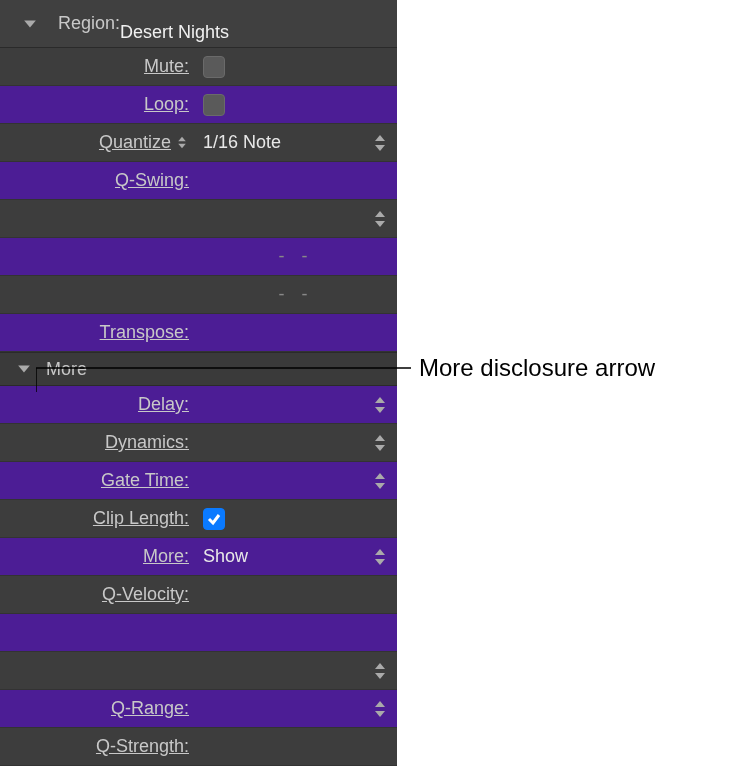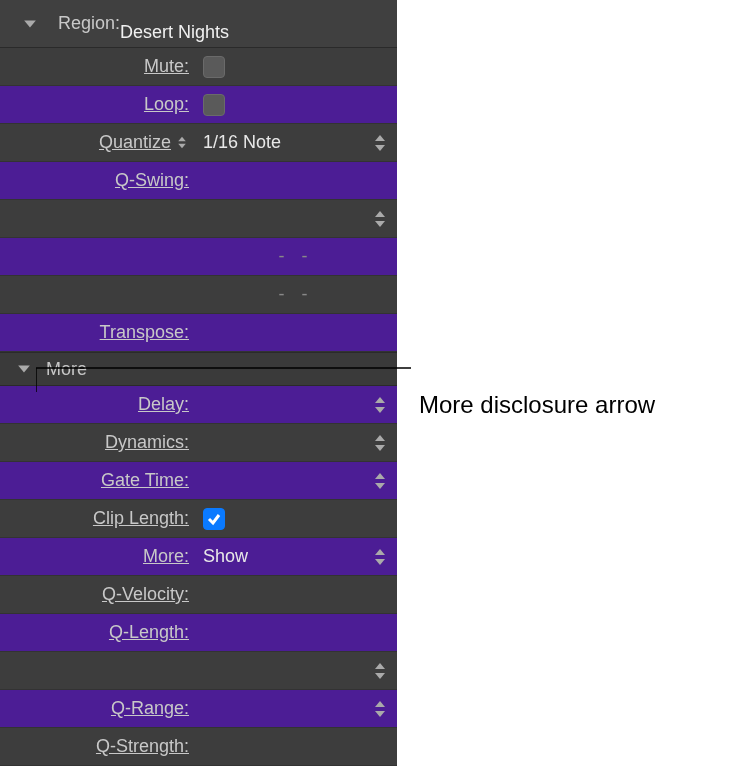--- a/index.html
+++ b/index.html
@@ -167,21 +167,20 @@
       left: 0;
       top: 0;
     }
     .annotation-text {
       position: absolute;
       left: 383px;
       top: -10px;
       font-size: 24px;
       color: #000;
       white-space: nowrap;
-      margin-top: 37px;
     }
   </style>
 </head>
 <body>
 
 <div class="panel">
 
   <div class="header">
     <span class="disclosure">
       <svg viewBox="0 0 12 12">
@@ -350,21 +349,20 @@
         </span>
       </div>
     </div>
 
     <div class="row alt0">
       <div class="label-cell">Q-Velocity:</div>
       <div class="value-cell"></div>
     </div>
 
     <div class="row alt1">
-      <div class="label-cell">Q-Length:</div>
       <div class="value-cell"></div>
     </div>
 
     <div class="row alt0">
       <div class="value-cell">
         <span class="value-text"></span>
         <span class="stepper-icon">
           <svg viewBox="0 0 12 8">
               <path d="M1 7 L6 1 L11 7 Z"></path>
             </svg>

